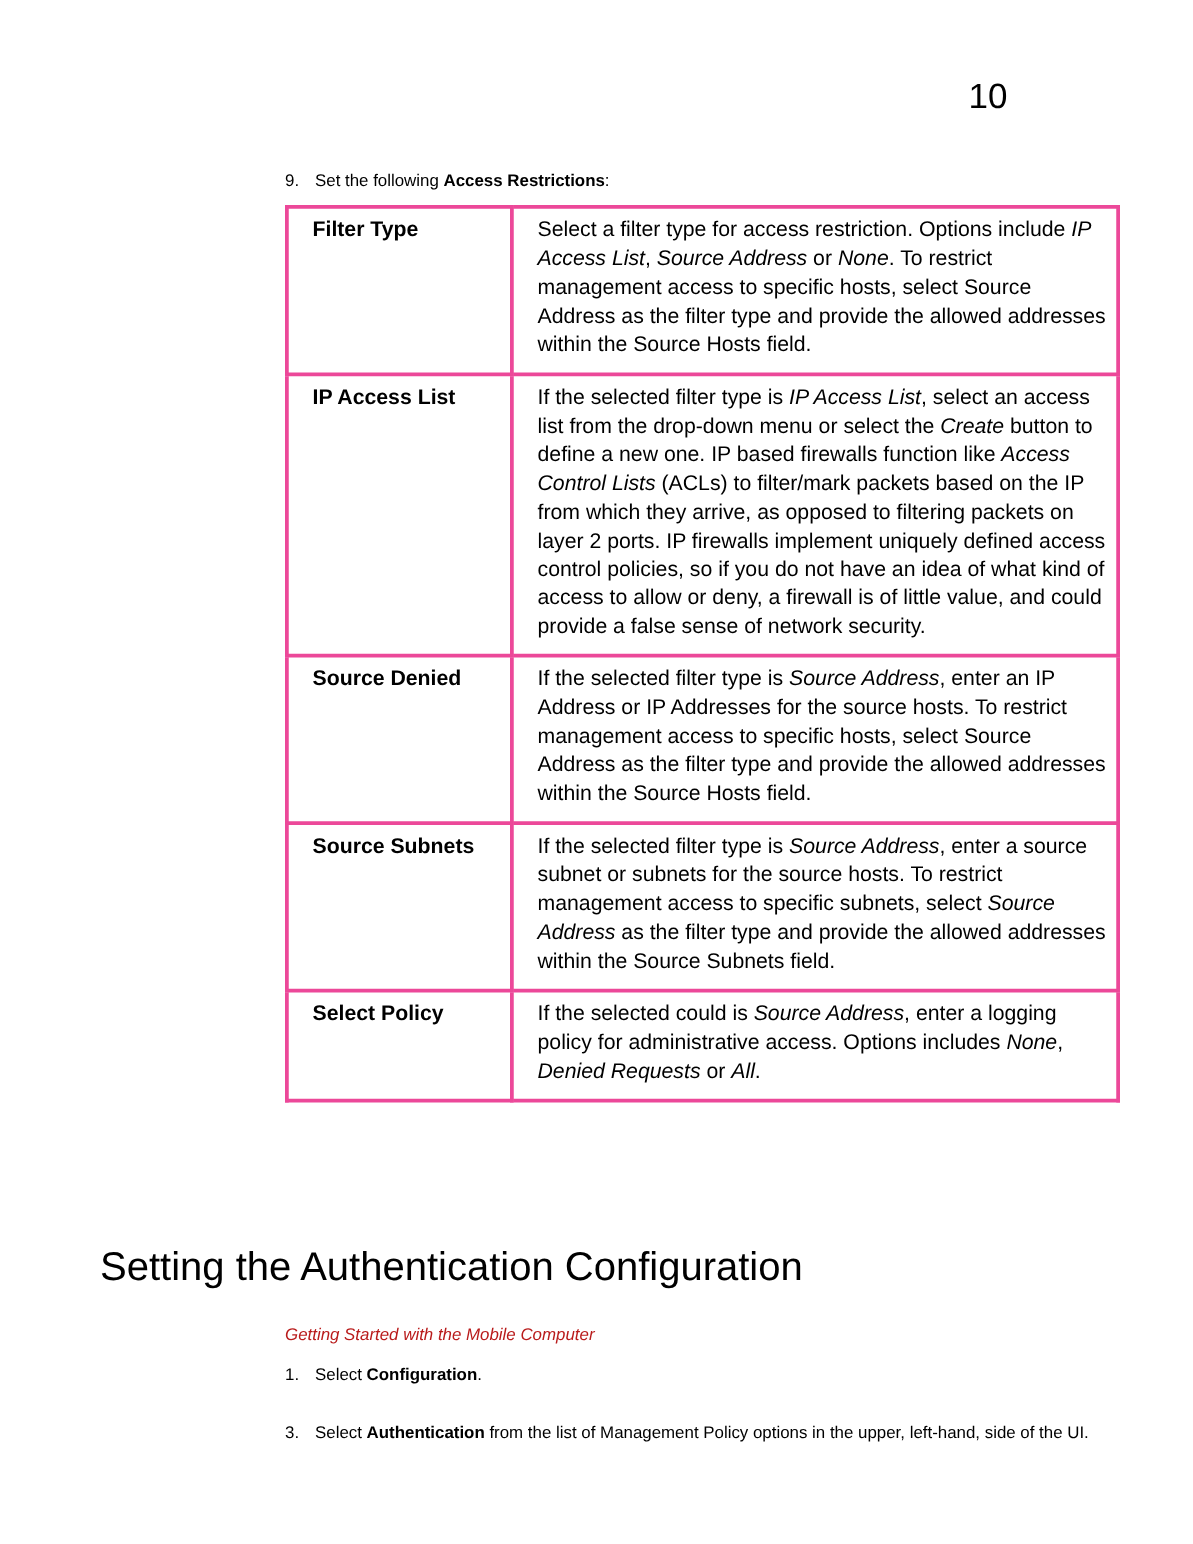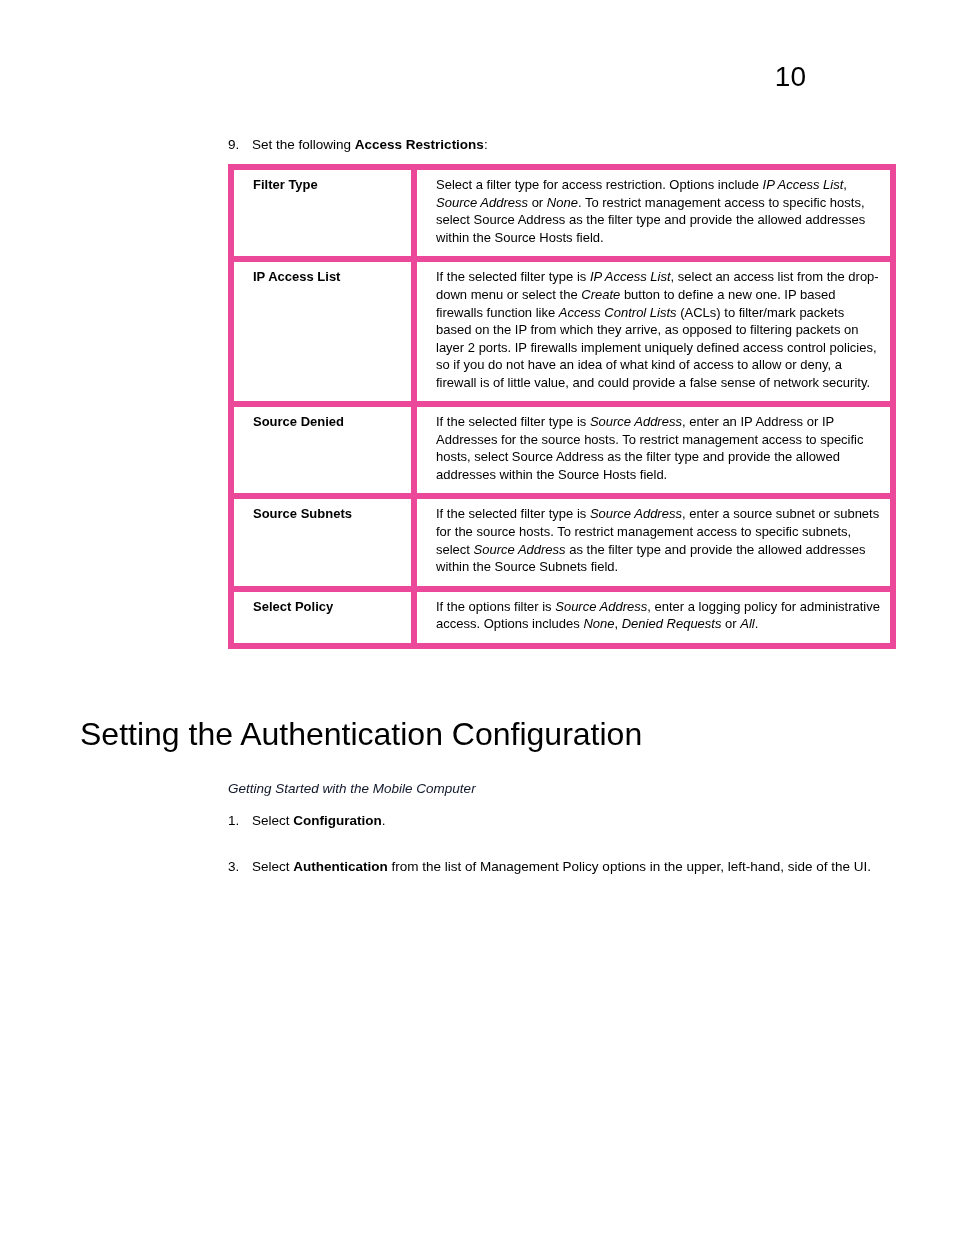--- a/index.html
+++ b/index.html
@@ -47,42 +47,42 @@
   }
   .bold { font-weight: 700; }
   .italic { font-style: italic; }
   table.definition {
     border-collapse: collapse;
     width: 100%;
     margin-top: 8px;
     margin-bottom: 36px;
   }
   table.definition td {
-    border: 6px solid #ec4899;
+    border: 3px solid #ec4899;
     padding: 6px 8px 10px 19px;
     vertical-align: top;
-    font-size: 13px;
+    font-size: 17px;
     line-height: 1.35;
   }
   table.definition td.label {
     width: 150px;
     font-weight: 700;
   }
   .section-heading {
     margin-left: -148px;
     font-family: "Arial Narrow", Arial, Helvetica, sans-serif;
     font-stretch: condensed;
     font-weight: 400;
     font-size: 32px;
-    margin-top: 64px;
+    margin-top: 110px;
     margin-bottom: 24px;
     letter-spacing: 0px;
   }
   .link {
-    color: #0f172a;
+    color: #b91c1c;
     font-style: italic;
   }
   .para {
     margin-bottom: 14px;
   }
   .ol-step {
     display: flex;
     margin-bottom: 16px;
   }
   .ol-num {
@@ -121,21 +121,21 @@
           <tr>
             <td class="label">Source Denied</td>
             <td><span>If the selected filter type is </span><span class="italic">Source Address</span><span>, enter an IP Address or IP Addresses for the source hosts. To restrict management access to specific hosts, select Source Address as the filter type and provide the allowed addresses within the Source Hosts field.</span></td>
           </tr>
           <tr>
             <td class="label">Source Subnets</td>
             <td><span>If the selected filter type is </span><span class="italic">Source Address</span><span>, enter a source subnet or subnets for the source hosts. To restrict management access to specific subnets, select </span><span class="italic">Source Address</span><span> as the filter type and provide the allowed addresses within the Source Subnets field.</span></td>
           </tr>
           <tr>
             <td class="label">Select Policy</td>
-            <td><span>If the options filter is </span><span class="italic">Source Address</span><span>, enter a logging policy for administrative access. Options includes </span><span class="italic">None</span><span>, </span><span class="italic">Denied Requests</span><span> or </span><span class="italic">All</span><span>.</span></td>
+            <td><span>If the selected could is </span><span class="italic">Source Address</span><span>, enter a logging policy for administrative access. Options includes </span><span class="italic">None</span><span>, </span><span class="italic">Denied Requests</span><span> or </span><span class="italic">All</span><span>.</span></td>
           </tr>
         </tbody>
     </table>
 
     <h1 class="section-heading">Setting the Authentication Configuration</h1>
 
     <div class="para">
       <span class="link">Getting Started with the Mobile Computer</span>
     </div>
 

